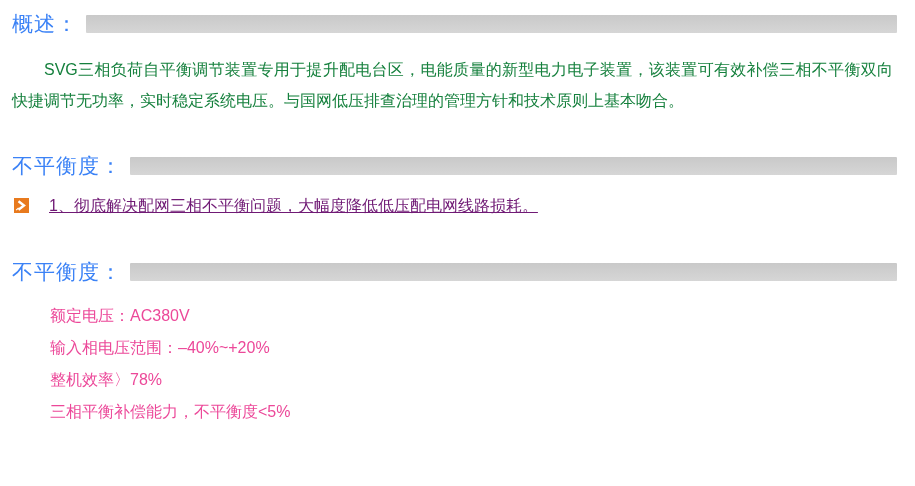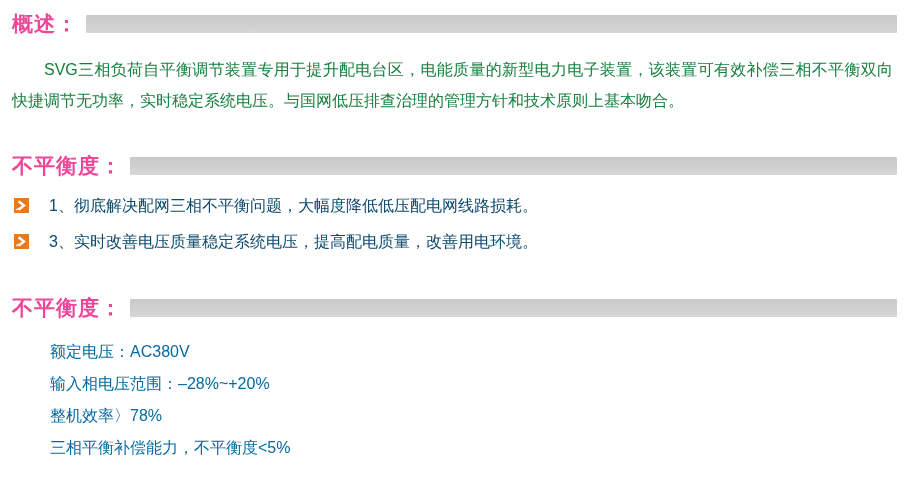--- a/index.html
+++ b/index.html
@@ -12,23 +12,23 @@
   }
   .page { padding: 10px 0 0 0; }
 
   
   .sec-head {
     display: flex;
     align-items: center;
     margin: 0 18px 0 12px;
   }
   .sec-title {
-    color: #ec4899;
+    color: #3b82f6;
     font-size: 21px;
-    font-weight: bold;
+    font-weight: normal;
     letter-spacing: 1px;
     white-space: nowrap;
     line-height: 28px;
   }
   .sec-bar {
     flex: 1;
     height: 18px;
     margin-left: 8px;
     background: linear-gradient(to bottom, #c9c9c9, #d6d6d6);
     border-radius: 1px;
@@ -53,29 +53,30 @@
   }
   .feature-icon {
     width: 15px;
     height: 15px;
     flex: 0 0 15px;
     margin-top: 2px;
   }
   .feature-text {
     margin-left: 20px;
     font-size: 16px;
-    color: #0c4a6e;
+    color: #701a75;
     line-height: 19px;
+    text-decoration: underline;
   }
 
   
   .specs { margin: 14px 20px 0 50px; }
   .spec-line {
     font-size: 16px;
-    color: #0369a1;
+    color: #ec4899;
     line-height: 32px;
   }
 
   .gap-lg { height: 36px; }
   .gap-md { height: 26px; }
 </style>
 </head>
 <body>
 
 <div class="page">
@@ -96,37 +97,29 @@
 
   <div class="features">
     <div class="feature-row">
       <svg class="feature-icon" viewBox="0 0 15 15">
           <rect width="15" height="15" fill="#e87a1e"></rect>
         <path d="M4.5 3.2 L10 7.5 L4.5 11.8" fill="none" stroke="#ffffff" stroke-width="2.4"></path>
         <path d="M2.2 12.2 L4.6 9.8" fill="none" stroke="#ffffff" stroke-width="1.2"></path>
         </svg>
       <span class="feature-text">1、彻底解决配网三相不平衡问题，大幅度降低低压配电网线路损耗。</span>
     </div>
-    <div class="feature-row">
-      <svg class="feature-icon" viewBox="0 0 15 15">
-          <rect width="15" height="15" fill="#e87a1e"></rect>
-        <path d="M4.5 3.2 L10 7.5 L4.5 11.8" fill="none" stroke="#ffffff" stroke-width="2.4"></path>
-        <path d="M2.2 12.2 L4.6 9.8" fill="none" stroke="#ffffff" stroke-width="1.2"></path>
-        </svg>
-      <span class="feature-text">3、实时改善电压质量稳定系统电压，提高配电质量，改善用电环境。</span>
-    </div>
   </div>
 
   <div class="gap-md"></div>
 
   <div class="sec-head">
     <span class="sec-title">不平衡度：</span>
     <span class="sec-bar"></span>
   </div>
 
   <div class="specs">
     <div class="spec-line">额定电压：AC380V</div>
-    <div class="spec-line">输入相电压范围：–28%~+20%</div>
+    <div class="spec-line">输入相电压范围：–40%~+20%</div>
     <div class="spec-line">整机效率〉78%</div>
     <div class="spec-line">三相平衡补偿能力，不平衡度&lt;5%</div>
   </div>
 
 </div>
 
 </body></html>

